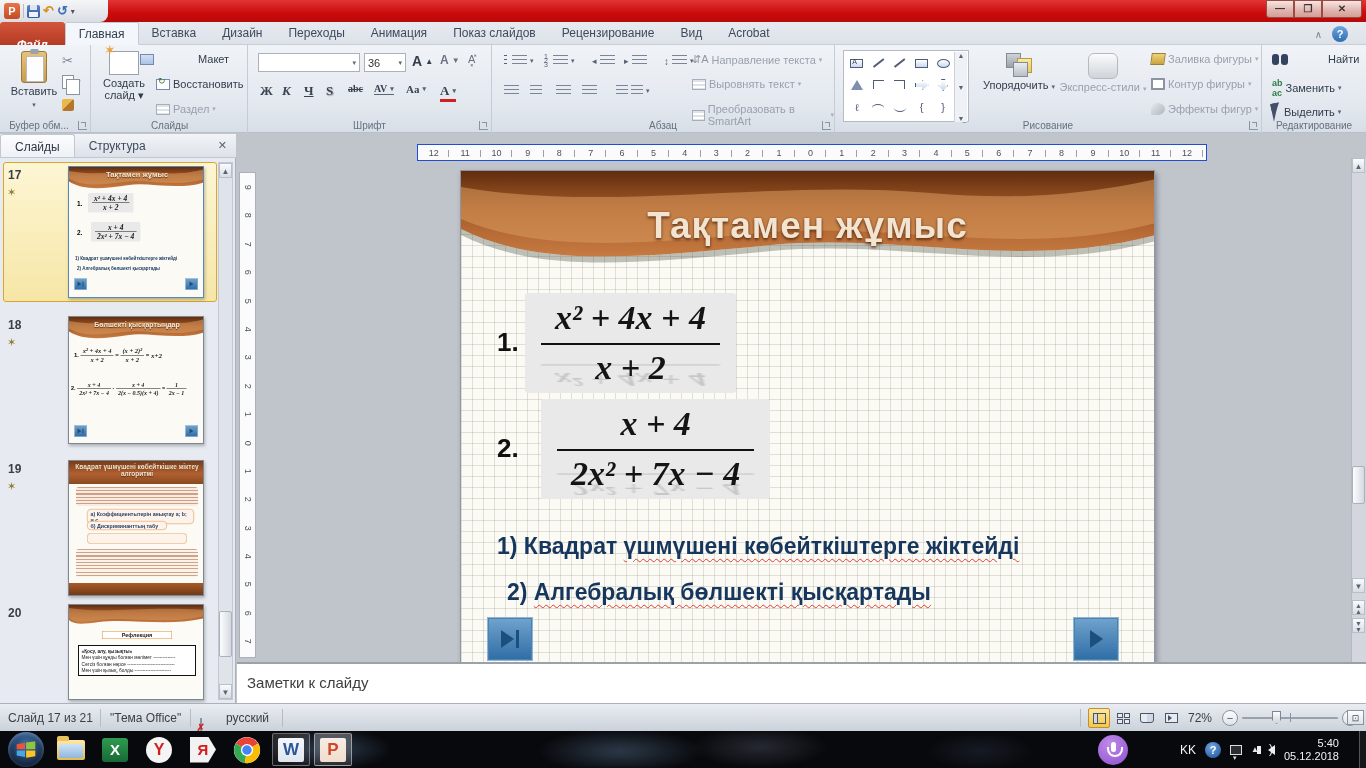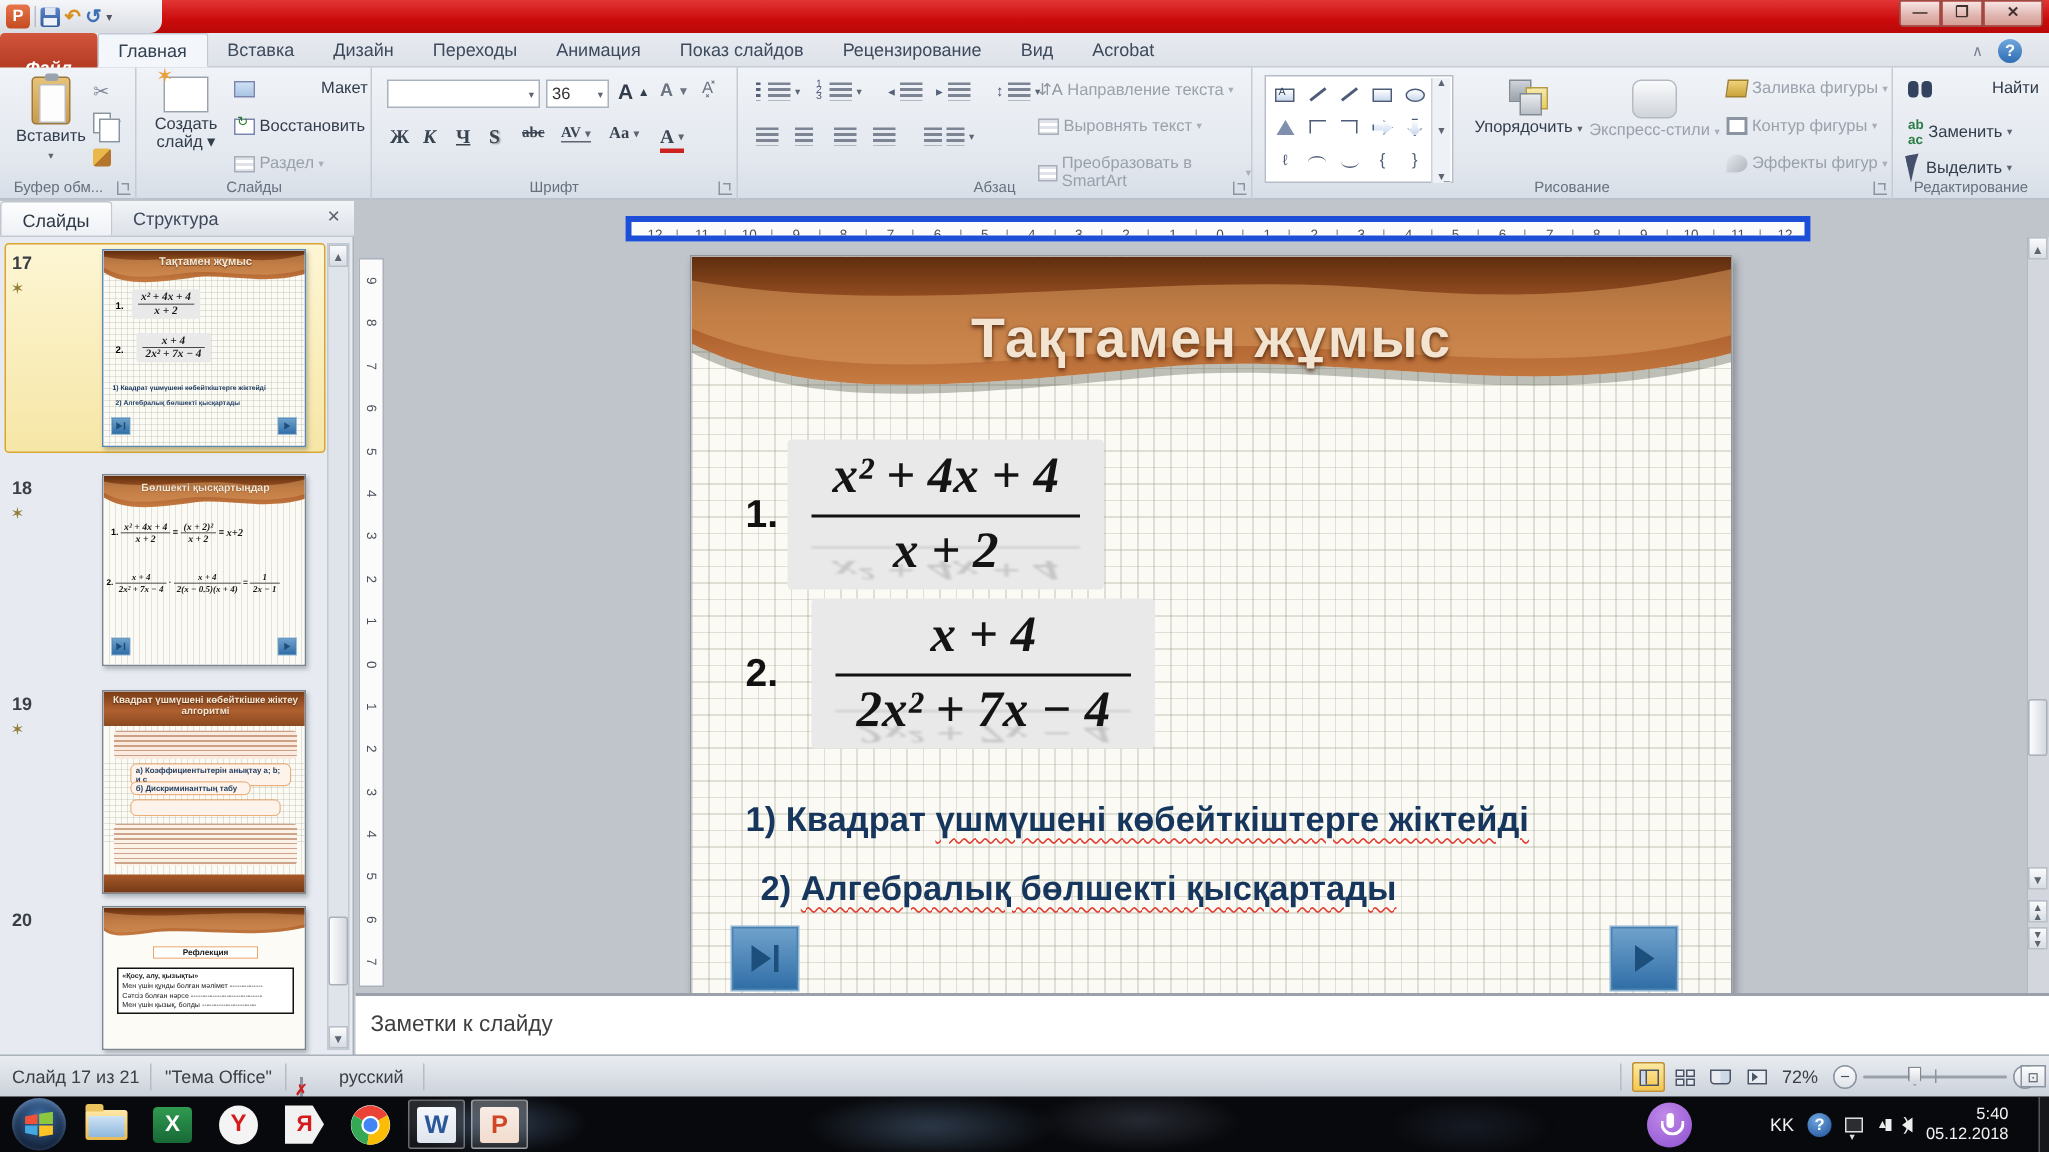--- a/index.html
+++ b/index.html
@@ -153,21 +153,21 @@
   .wavy{text-decoration:underline;text-decoration-style:wavy;text-decoration-color:#e23c30;text-decoration-thickness:1px;text-underline-offset:4px;}
 
   .panel-scroll{position:absolute;right:2px;top:28px;width:15px;height:538px;background:#dfe3ea;border:1px solid #c3c9d2;}
   .sarrow{position:absolute;left:0;width:13px;height:15px;text-align:center;font-size:8px;color:#5c6570;line-height:15px;
     background:linear-gradient(#fafbfc,#d8dde4);border:1px solid #b9bfc8;}
   .sthumb{position:absolute;left:0px;width:13px;background:linear-gradient(90deg,#fdfdfe,#d4d9e0);
     border:1px solid #aab1bb;border-radius:2px;}
 
   
   .editarea{position:absolute;left:237px;top:134px;width:1129px;height:570px;background:#c0c4cb;overflow:hidden;}
-  .hruler{position:absolute;left:180px;top:10px;width:790px;height:17px;background:#fbfbfc;border:4px solid #1d4ed8;
+  .hruler{position:absolute;left:180px;top:10px;width:790px;height:17px;background:#fbfbfc;border:1px solid #1d4ed8;
     display:flex;overflow:hidden;}
   .hruler span{flex:0 0 31.4px;text-align:center;font-size:9px;color:#4a515b;line-height:17px;position:relative;}
   .hruler span::after{content:"";position:absolute;right:0;top:5px;height:7px;width:1px;background:#9aa1ab;}
   .vruler{position:absolute;left:2px;top:38px;width:17px;height:486px;background:#fbfbfc;border:1px solid #aab1bb;overflow:hidden;}
   .vruler span{display:block;height:28.4px;line-height:28.4px;text-align:center;font-size:9px;color:#4a515b;
     transform:rotate(90deg);position:relative;}
   .slidearea{position:absolute;left:223px;top:36px;width:695px;height:528px;background:
      repeating-linear-gradient(0deg,rgba(150,155,132,.28) 0 1px,transparent 1px 11px),
      repeating-linear-gradient(90deg,rgba(150,155,132,.28) 0 1px,transparent 1px 11px),
      #fbfaf4;
@@ -310,21 +310,21 @@
         </div>
       <div class="glabel" style="right:12px;">Буфер обм...</div>
       <div class="launcher"></div>
     </div>
 
     <div class="group" style="left:92px;width:156px;">
       <div class="bigbtn" style="left:4px;top:6px;width:56px;">
         <div class="newslide-i"></div>
         <span>Создать слайд ▾</span>
       </div>
-      <div class="smallbtn" style="left:64px;top:8px;gap:44px;">
+      <div class="smallbtn" style="left:48px;top:8px;gap:44px;">
         <span class="layout-i"></span>
           <span>Макет</span>
           <span class="darr">▾</span>
         </div>
       <div class="smallbtn" style="left:64px;top:33px;">
         <span class="restore-i"></span>
           <span>Восстановить</span>
         </div>
       <div class="smallbtn dis" style="left:64px;top:58px;">
         <span class="section-i"></span>

